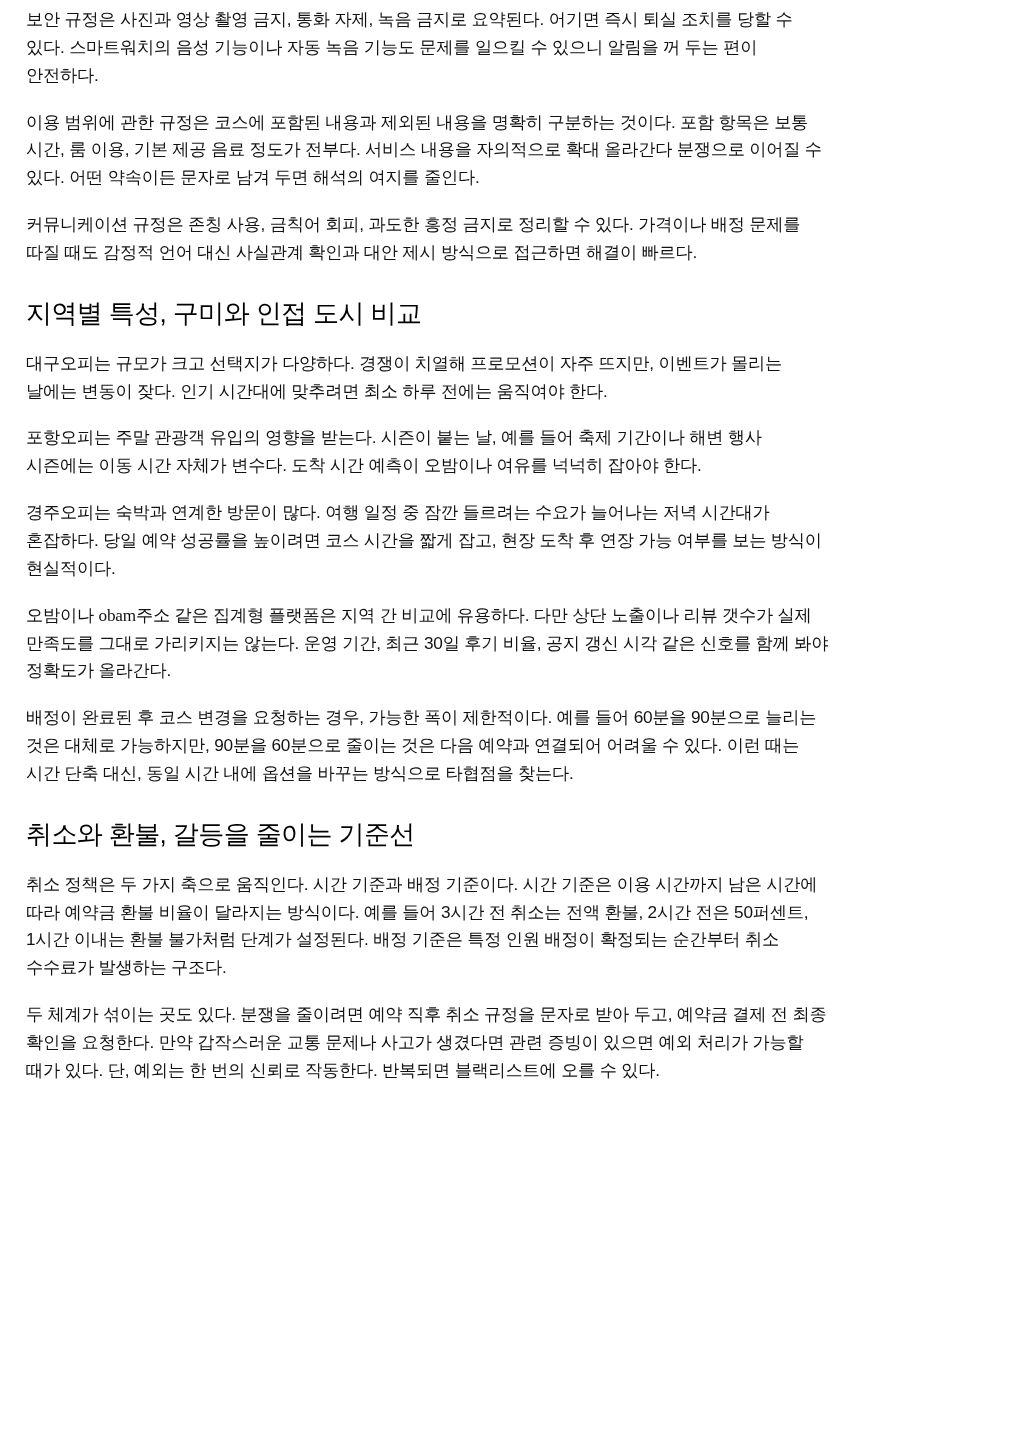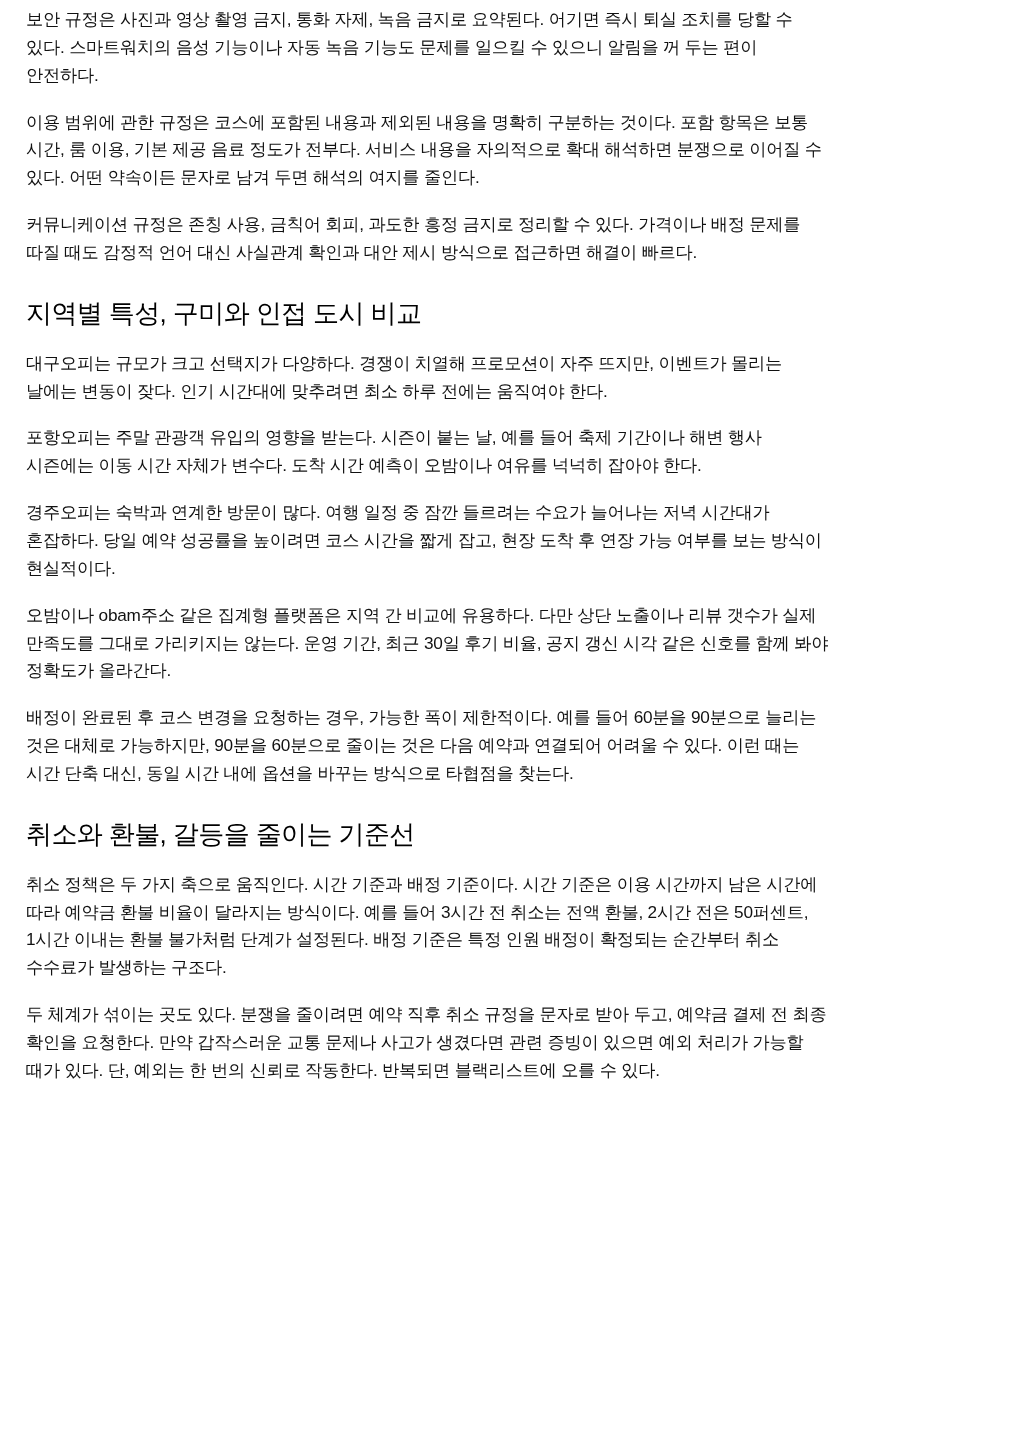--- a/index.html
+++ b/index.html
@@ -37,30 +37,30 @@
     color: #000000;
     letter-spacing: -0.6px;
   }
   h2.heading:first-child {
     margin-top: 0;
   }
   .sec-first-para {
     margin-top: 0;
   }
   .latin {
-    font-family: Liberation Sans, sans-serif;
+    font-family: Liberation Serif, serif;
   }
 </style>
 </head>
 <body>
 
 <div class="page">
 
   <p class="para">보안 규정은 사진과 영상 촬영 금지, 통화 자제, 녹음 금지로 요약된다. 어기면 즉시 퇴실 조치를 당할 수 있다. 스마트워치의 음성 기능이나 자동 녹음 기능도 문제를 일으킬 수 있으니 알림을 꺼 두는 편이 안전하다.</p>
-  <p class="para">이용 범위에 관한 규정은 코스에 포함된 내용과 제외된 내용을 명확히 구분하는 것이다. 포함 항목은 보통 시간, 룸 이용, 기본 제공 음료 정도가 전부다. 서비스 내용을 자의적으로 확대 해석하면 분쟁으로 이어질 수 있다. 어떤 약속이든 문자로 남겨 두면 해석의 여지를 줄인다.</p>
+  <p class="para">이용 범위에 관한 규정은 코스에 포함된 내용과 제외된 내용을 명확히 구분하는 것이다. 포함 항목은 보통 시간, 룸 이용, 기본 제공 음료 정도가 전부다. 서비스 내용을 자의적으로 확대 올라간다 분쟁으로 이어질 수 있다. 어떤 약속이든 문자로 남겨 두면 해석의 여지를 줄인다.</p>
   <p class="para">커뮤니케이션 규정은 존칭 사용, 금칙어 회피, 과도한 흥정 금지로 정리할 수 있다. 가격이나 배정 문제를 따질 때도 감정적 언어 대신 사실관계 확인과 대안 제시 방식으로 접근하면 해결이 빠르다.</p>
 
   <h2 class="heading">지역별 특성, 구미와 인접 도시 비교</h2>
   <p class="para">대구오피는 규모가 크고 선택지가 다양하다. 경쟁이 치열해 프로모션이 자주 뜨지만, 이벤트가 몰리는 날에는 변동이 잦다. 인기 시간대에 맞추려면 최소 하루 전에는 움직여야 한다.</p>
   <p class="para">포항오피는 주말 관광객 유입의 영향을 받는다. 시즌이 붙는 날, 예를 들어 축제 기간이나 해변 행사 시즌에는 이동 시간 자체가 변수다. 도착 시간 예측이 오밤이나 여유를 넉넉히 잡아야 한다.</p>
   <p class="para">경주오피는 숙박과 연계한 방문이 많다. 여행 일정 중 잠깐 들르려는 수요가 늘어나는 저녁 시간대가 혼잡하다. 당일 예약 성공률을 높이려면 코스 시간을 짧게 잡고, 현장 도착 후 연장 가능 여부를 보는 방식이 현실적이다.</p>
   <p class="para"><span>오밤이나 </span><span class="latin">obam</span><span>주소 같은 집계형 플랫폼은 지역 간 비교에 유용하다. 다만 상단 노출이나 리뷰 갯수가 실제 만족도를 그대로 가리키지는 않는다. 운영 기간, 최근 30일 후기 비율, 공지 갱신 시각 같은 신호를 함께 봐야 정확도가 올라간다.</span></p>
 
   <p class="para">배정이 완료된 후 코스 변경을 요청하는 경우, 가능한 폭이 제한적이다. 예를 들어 60분을 90분으로 늘리는 것은 대체로 가능하지만, 90분을 60분으로 줄이는 것은 다음 예약과 연결되어 어려울 수 있다. 이런 때는 시간 단축 대신, 동일 시간 내에 옵션을 바꾸는 방식으로 타협점을 찾는다.</p>
 

